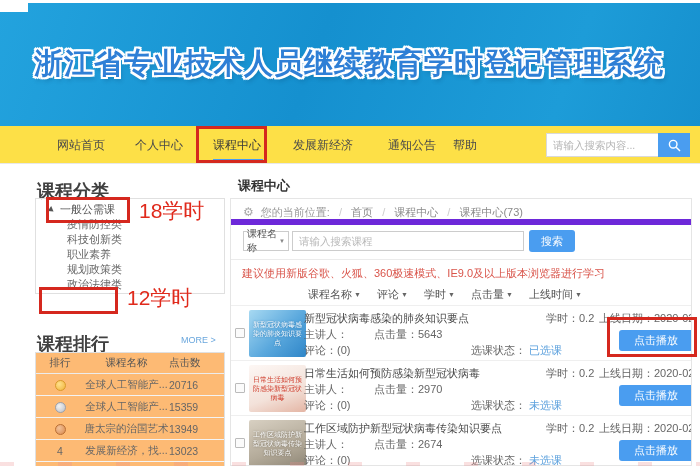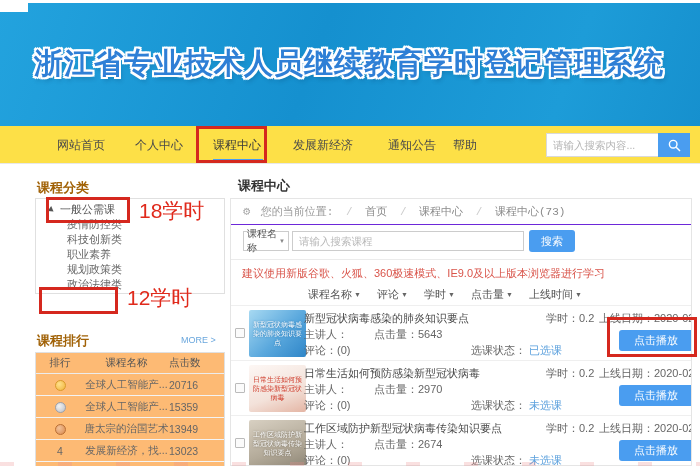--- a/index.html
+++ b/index.html
@@ -22,21 +22,21 @@
   .nav-item { position:absolute; top:11px; font-size:12px; color:#4a4a4a; cursor:pointer; white-space:nowrap; }
   .nav-item.active { color:#3a3a3a; }
   .nav-underline { position:absolute; left:213px; top:33px; width:50px; height:2px; background:#4a9df0; }
   .nav-search-input { position:absolute; left:534px; top:7px; width:124px; height:24px; border:1px solid #d9d9d9; border-right:none;
     font-size:10.5px; color:#555; padding:0 6px; outline:none;margin-left:12px; }
   .nav-search-input::placeholder { color:#b5b5b5; }
   .nav-search-btn { position:absolute; left:658px; top:7px; width:32px; height:24px; background:#4a9df0; border:none; cursor:pointer;
     display:flex; align-items:center; justify-content:center; }
 
   
-  .side-title { position:absolute; font-size:13px; font-weight:bold; color:#a16207; }
+  .side-title { position:absolute; font-size:18px; font-weight:bold; color:#404040; }
   .cat-panel { position:absolute; left:35px; top:198px; width:190px; height:96px; border:1px solid #e0e0e0; padding-top:3px; overflow:hidden; }
   .cat-row { height:15px; line-height:15px; font-size:11px; color:#555; cursor:pointer; white-space:nowrap; position:relative; }
   .cat-row.lv-general { padding-left:24px; }
   .cat-row.lv-sub { padding-left:31px; color:#666; }
   .cat-row.lv-top { padding-left:10px; }
   .tri-icon { position:absolute; left:13px; top:5px; width:0; height:0;
     border-left:5px solid #555; border-top:3px solid transparent; border-bottom:3px solid transparent; transform:rotate(35deg); }
 
   .rank-more { position:absolute; left:181px; top:335px; font-size:9px; color:#6aa7dd; cursor:pointer; }
   .rank-panel { position:absolute; left:35px; top:352px; width:190px; height:114px; border:1px solid #e0e0e0; border-bottom:none; overflow:hidden; background:#fdba74; }
@@ -47,21 +47,21 @@
   .col-name { flex:1; text-align:center; white-space:nowrap; overflow:hidden; }
   .col-clicks { width:55px; text-align:left; }
   .medal { display:inline-block; width:11px; height:11px; border-radius:50%; vertical-align:middle; }
   .medal.gold { background:radial-gradient(circle at 35% 35%,#ffe08a,#f0b33c); border:1px solid #d99a2b; }
   .medal.silver { background:radial-gradient(circle at 35% 35%,#f2f2f2,#b9bec7); border:1px solid #9aa0ab; }
   .medal.bronze { background:radial-gradient(circle at 35% 35%,#f2c29b,#d9884a); border:1px solid #b96f35; }
 
   
   .main-title { position:absolute; left:238px; top:177px; font-size:13px; font-weight:bold; color:#333; }
   .main-panel { position:absolute; left:230px; top:198px; width:462px; height:268px; border:1px solid #e5e5e5; background:#fff; overflow:hidden; }
-  .breadcrumb { height:26px; line-height:26px; border-bottom:1px solid #6d28d9; padding-left:12px; font-size:11px; color:#999; white-space:nowrap;font-family:Liberation Mono, monospace; }
+  .breadcrumb { height:26px; line-height:26px; border-bottom:6px solid #6d28d9; padding-left:12px; font-size:11px; color:#999; white-space:nowrap; }
   .bc-gear { color:#a9a9a9; font-size:12px; margin-right:4px; }
   .bc-sep { color:#ccc; margin:0 6px; }
   .bc-sep::before { content:"/"; }
   .bc-item { color:#8a8a8a; cursor:pointer; }
   .search-row { position:relative; height:34px; }
   .course-select { position:absolute; left:12px; top:6px; width:46px; height:20px; border:1px solid #ccc; font-size:10px; color:#555;
     display:flex; align-items:center; justify-content:space-between; padding:0 3px; cursor:pointer; background:#fff; }
   .course-select .sel-arrow { font-size:6px; color:#888; }
   .course-search-input { position:absolute; left:61px; top:6px; width:232px; height:20px; border:1px solid #ccc; font-size:10.5px; color:#555; padding:0 6px; outline:none; }
   .course-search-input::placeholder { color:#b9b9b9; }

